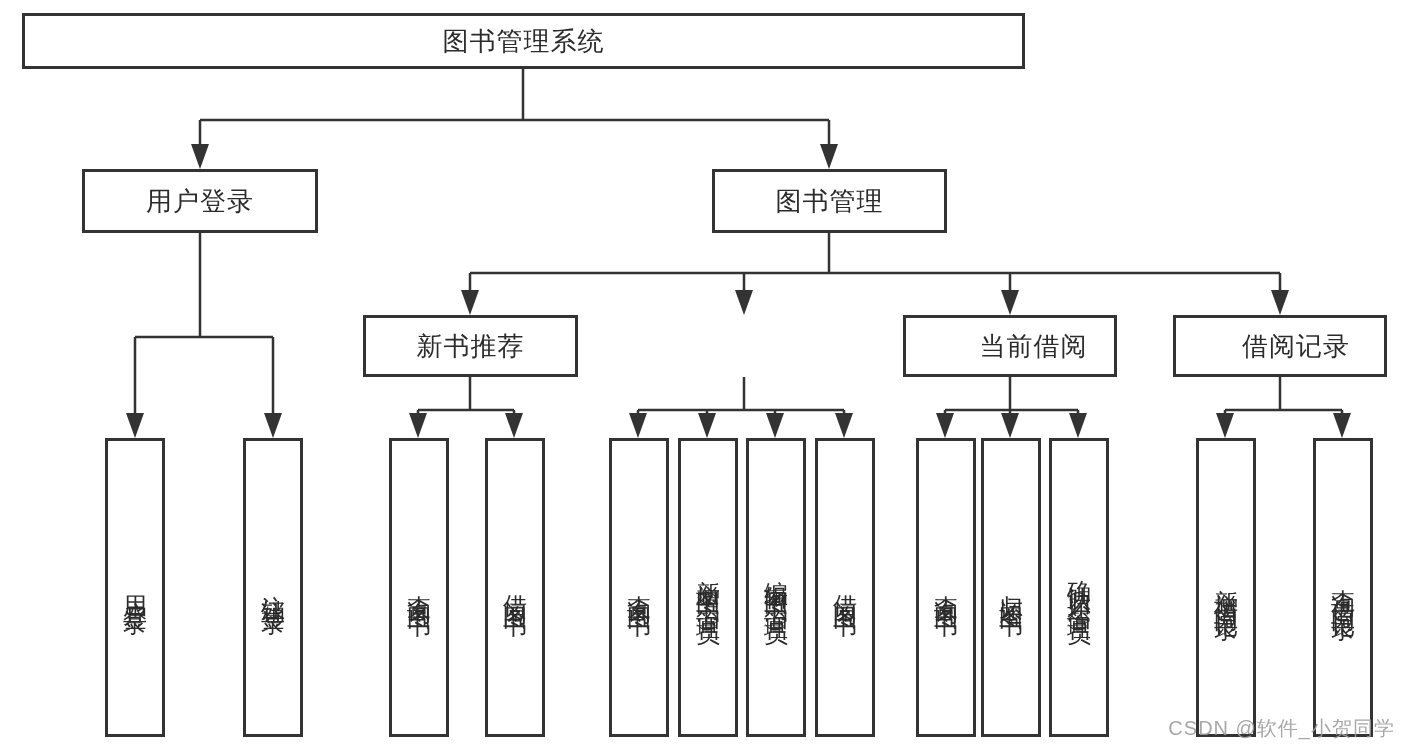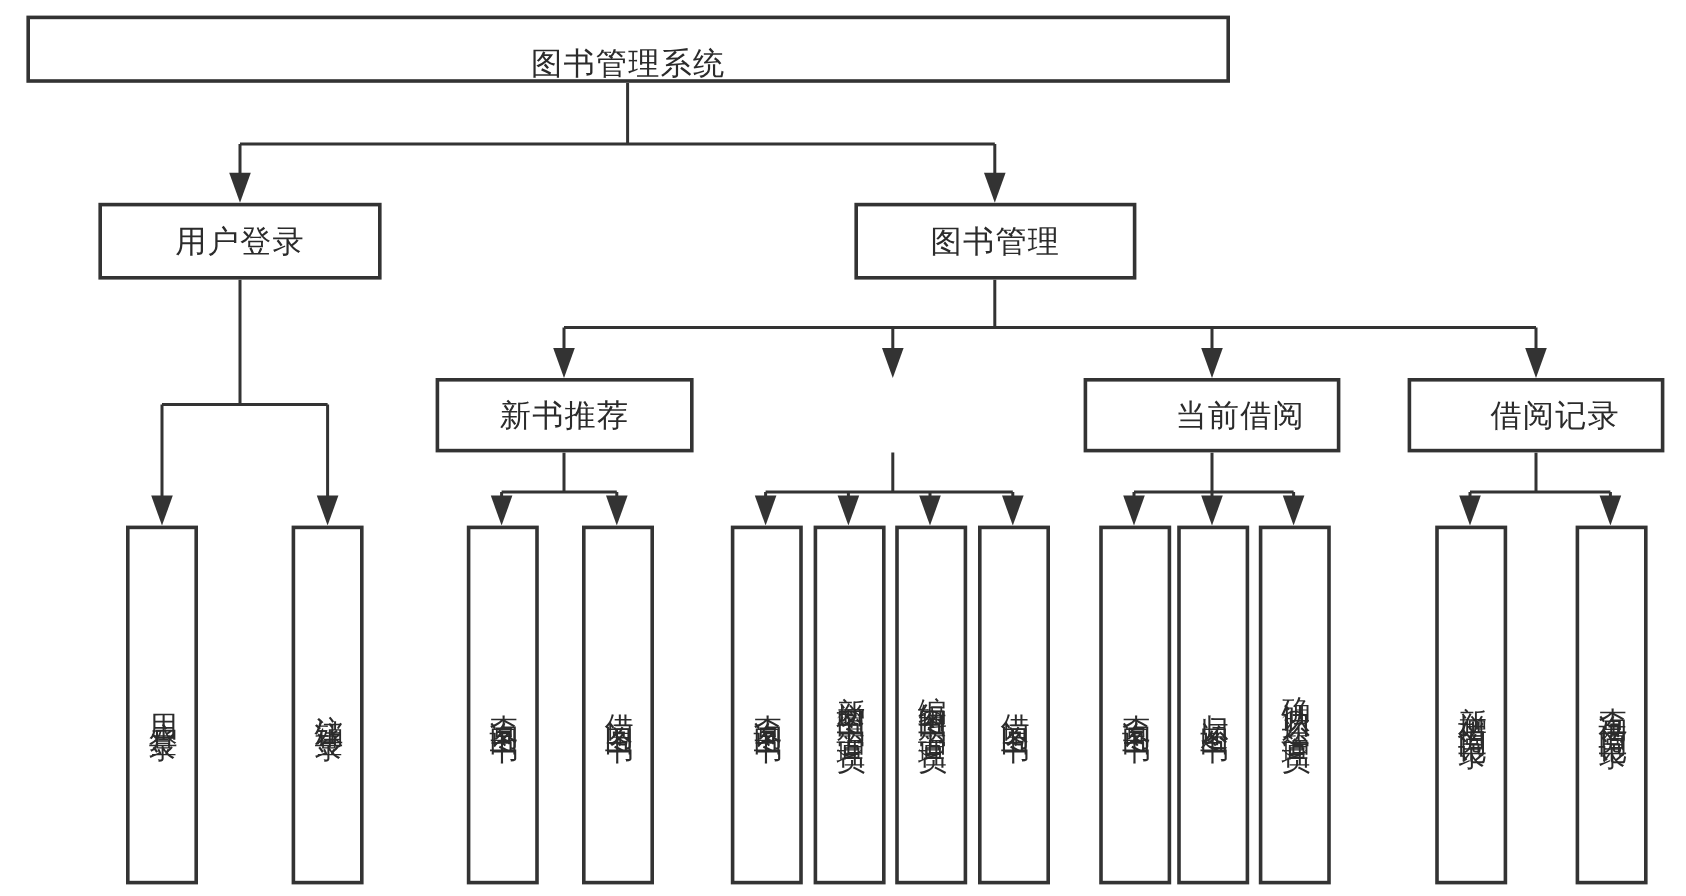--- a/index.html
+++ b/index.html
@@ -51,21 +51,21 @@
     right: 10px;
     bottom: 5px;
     font-size: 20px;
     color: #9e9e9e;
     opacity: 0.9;
     letter-spacing: 1px;
     white-space: nowrap;
     z-index: 5;
   }
   
-  #n-root            { left: 22px;   top: 13px;  width: 1003px; height: 56px; align-items: flex-end; }
+  #n-root            { left: 22px;   top: 13px;  width: 1003px; height: 56px; }
   #n-user-login      { left: 82px;   top: 169px; width: 236px;  height: 64px; }
   #n-book-mgmt       { left: 712px;  top: 169px; width: 235px;  height: 64px; }
   #n-new-book-rec    { left: 363px;  top: 315px; width: 215px;  height: 62px; }
   #n-book-borrow     { left: 637px;  top: 315px; width: 215px;  height: 62px; }
   #n-current-borrow  { left: 903px;  top: 315px; width: 214px;  height: 62px; padding-left: 47px; }
   #n-borrow-records  { left: 1173px; top: 315px; width: 214px;  height: 62px; padding-left: 32px; }
   .node.leaf         { top: 438px; width: 60px; height: 299px; }
   #l-user-login      { left: 105px;  }
   #l-logout          { left: 243px;  }
   #l-query-book-1    { left: 389px;  }
@@ -175,14 +175,15 @@
   <div class="node leaf" id="l-confirm-return">
     <span class="vlabel">确认归还（管理员）</span>
   </div>
   <div class="node leaf" id="l-add-record">
     <span class="vlabel">新增借阅记录</span>
   </div>
   <div class="node leaf" id="l-query-record">
     <span class="vlabel">查询借阅记录</span>
   </div>
 
+  <div class="watermark">CSDN @软件_小贺同学</div>
 
 </div>
 
 </body></html>

